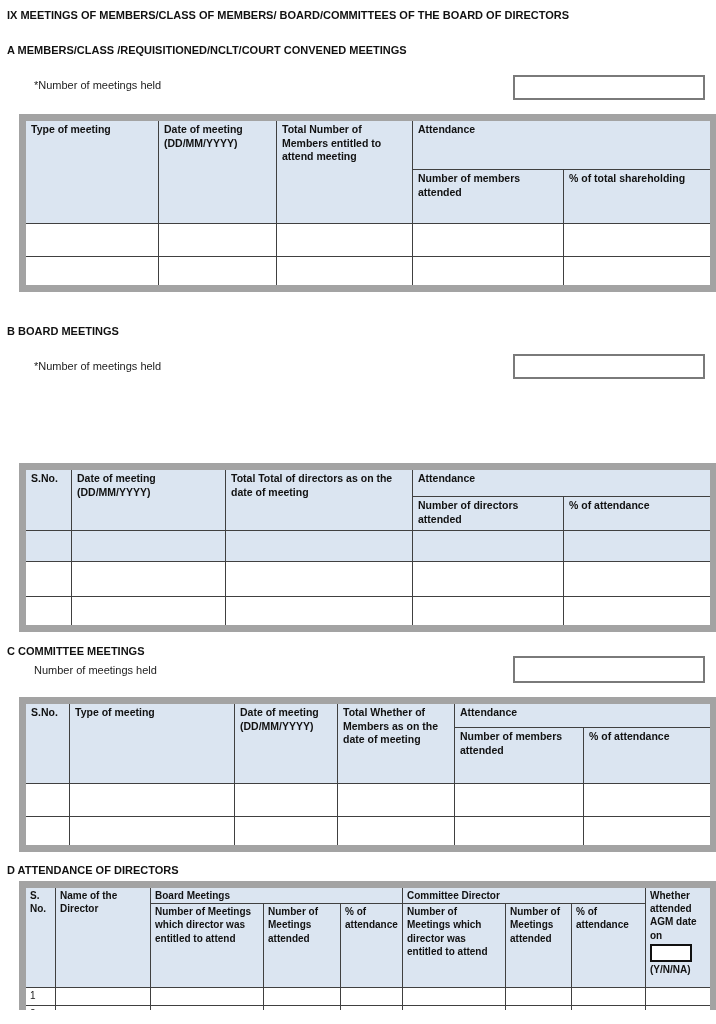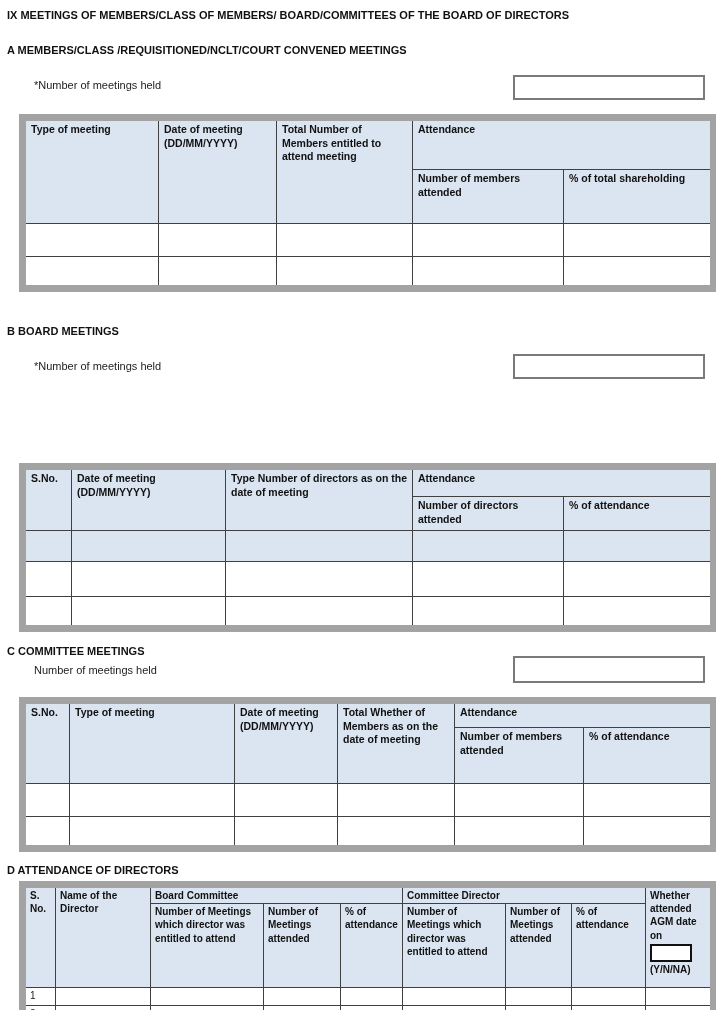--- a/index.html
+++ b/index.html
@@ -94,21 +94,21 @@
       <col style="width:49px">
         <col style="width:154px">
         <col style="width:187px">
         <col style="width:151px">
         <col style="width:150px">
     </colgroup>
     <tbody>
         <tr style="height:30px">
       <th rowspan="2">S.No.</th>
       <th rowspan="2">Date of meeting (DD/MM/YYYY)</th>
-      <th rowspan="2">Type Number of directors as on the date of meeting</th>
+      <th rowspan="2">Total Total of directors as on the date of meeting</th>
       <th colspan="2" class="center">Attendance</th>
     </tr>
     <tr style="height:34px">
       <th>Number of directors attended</th>
       <th>% of attendance</th>
     </tr>
     <tr style="height:31px">
       <td class="shaded"></td>
           <td class="shaded"></td>
           <td class="shaded"></td>
@@ -187,21 +187,21 @@
         <col style="width:62px">
         <col style="width:103px">
         <col style="width:66px">
         <col style="width:74px">
         <col style="width:68px">
     </colgroup>
     <tbody>
         <tr style="height:16px">
       <th rowspan="2">S. No.</th>
       <th rowspan="2">Name of the Director</th>
-      <th colspan="3" class="center">Board Committee</th>
+      <th colspan="3" class="center">Board Meetings</th>
       <th colspan="3" class="center">Committee Director</th>
       <th rowspan="2">
         <span>Whether attended AGM date on</span>
         <input class="agm-box" value="" style="">
         <span>(Y/N/NA)</span>
       </th>
     </tr>
     <tr style="height:84px">
       <th>Number of Meetings which director was entitled to attend</th>
       <th>Number of Meetings attended</th>

